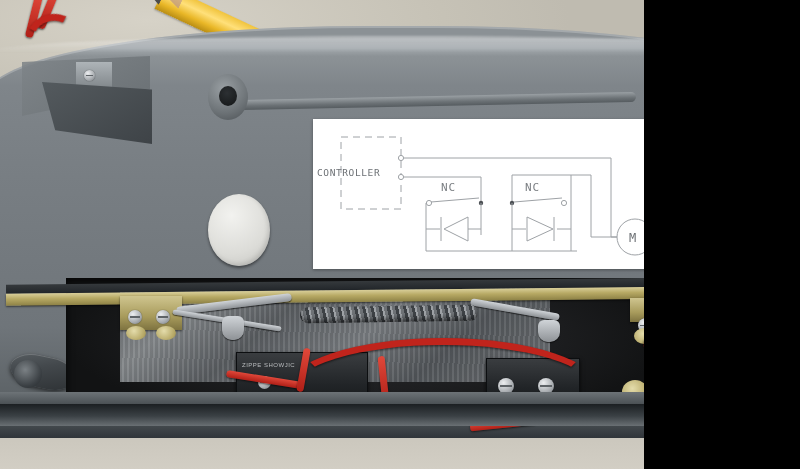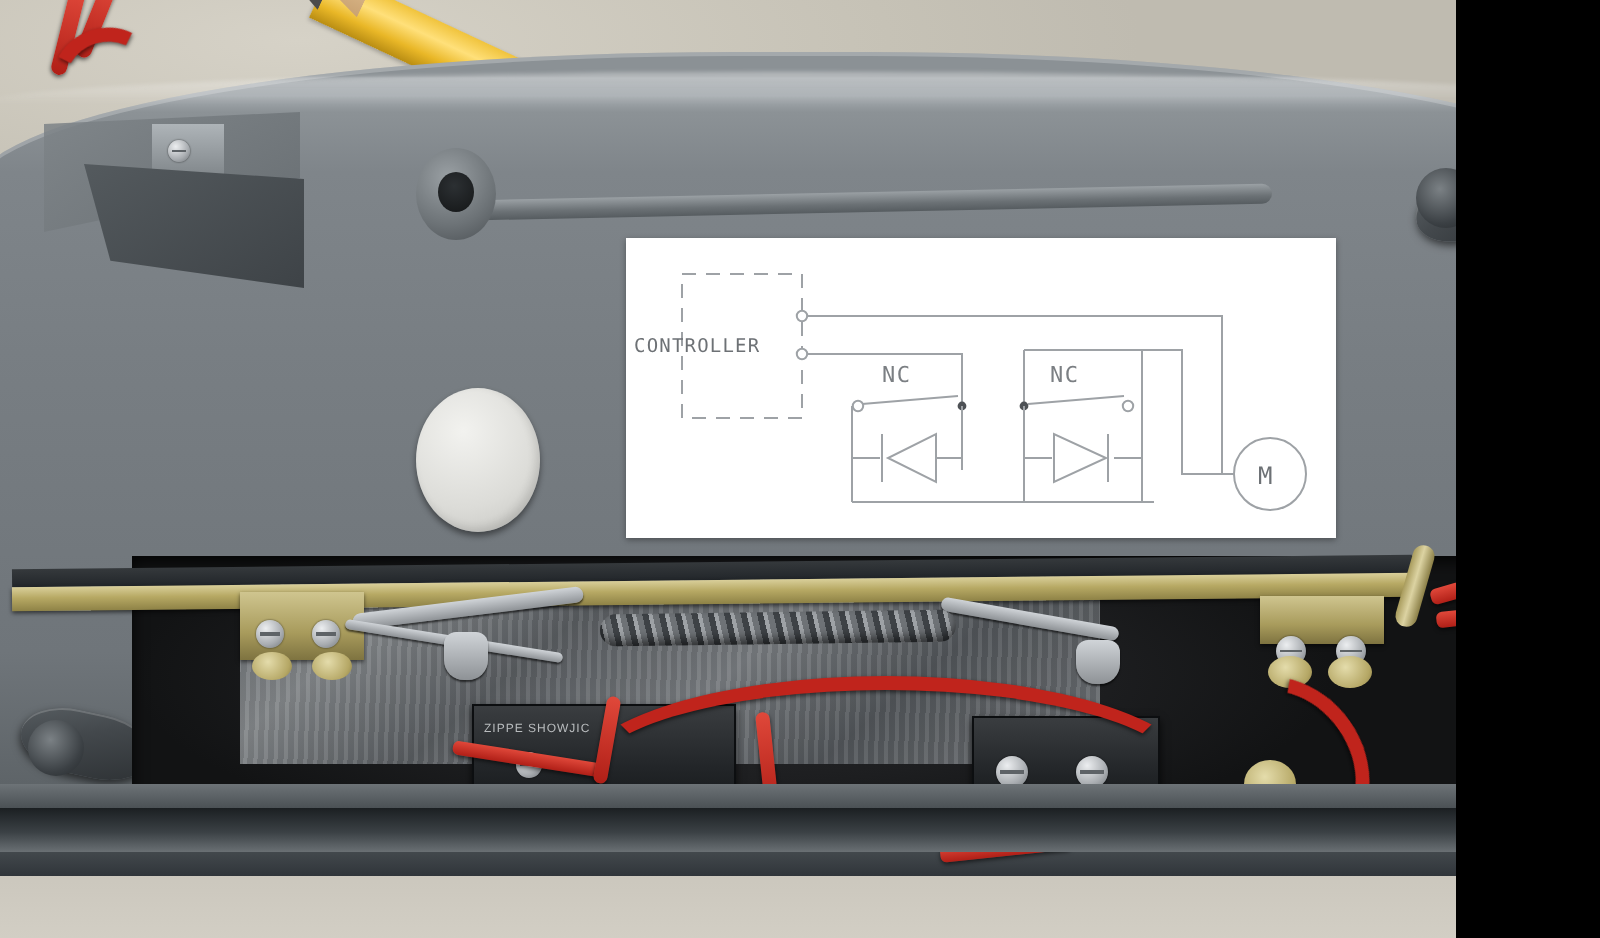--- a/index.html
+++ b/index.html
@@ -1,20 +1,20 @@
 <!DOCTYPE html>
 <html><head>
 <meta charset="utf-8">
 <style>
   html,body{margin:0;padding:0;background:#000;}
   body{font-family:"Liberation Sans",sans-serif;}
 
   #shot{
     position:relative;
-    width:728px;height:469px;
+    width:644px;height:469px;
     overflow:hidden;
     background:#c9c5ba;
   }
 
   
   .layer{position:absolute;}
 
   #bench{
     left:0;top:0;width:800px;height:469px;
     background:

